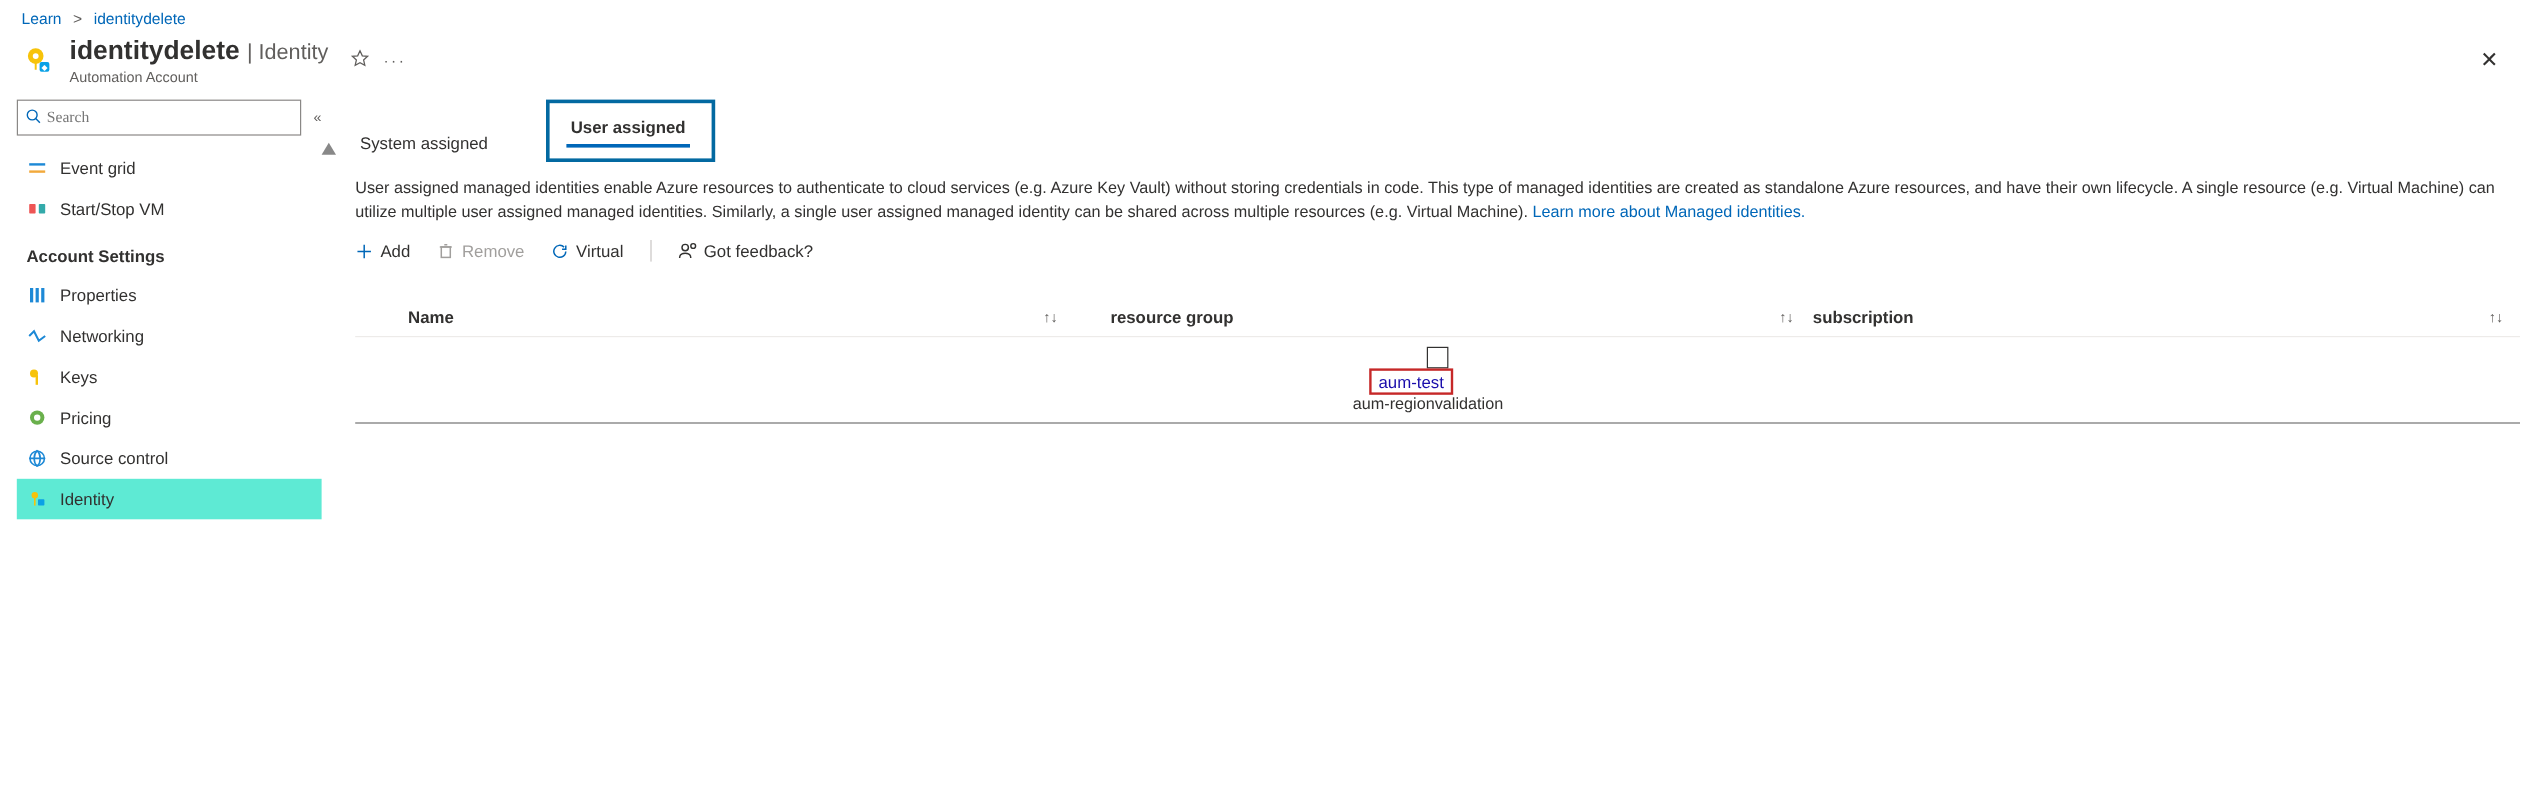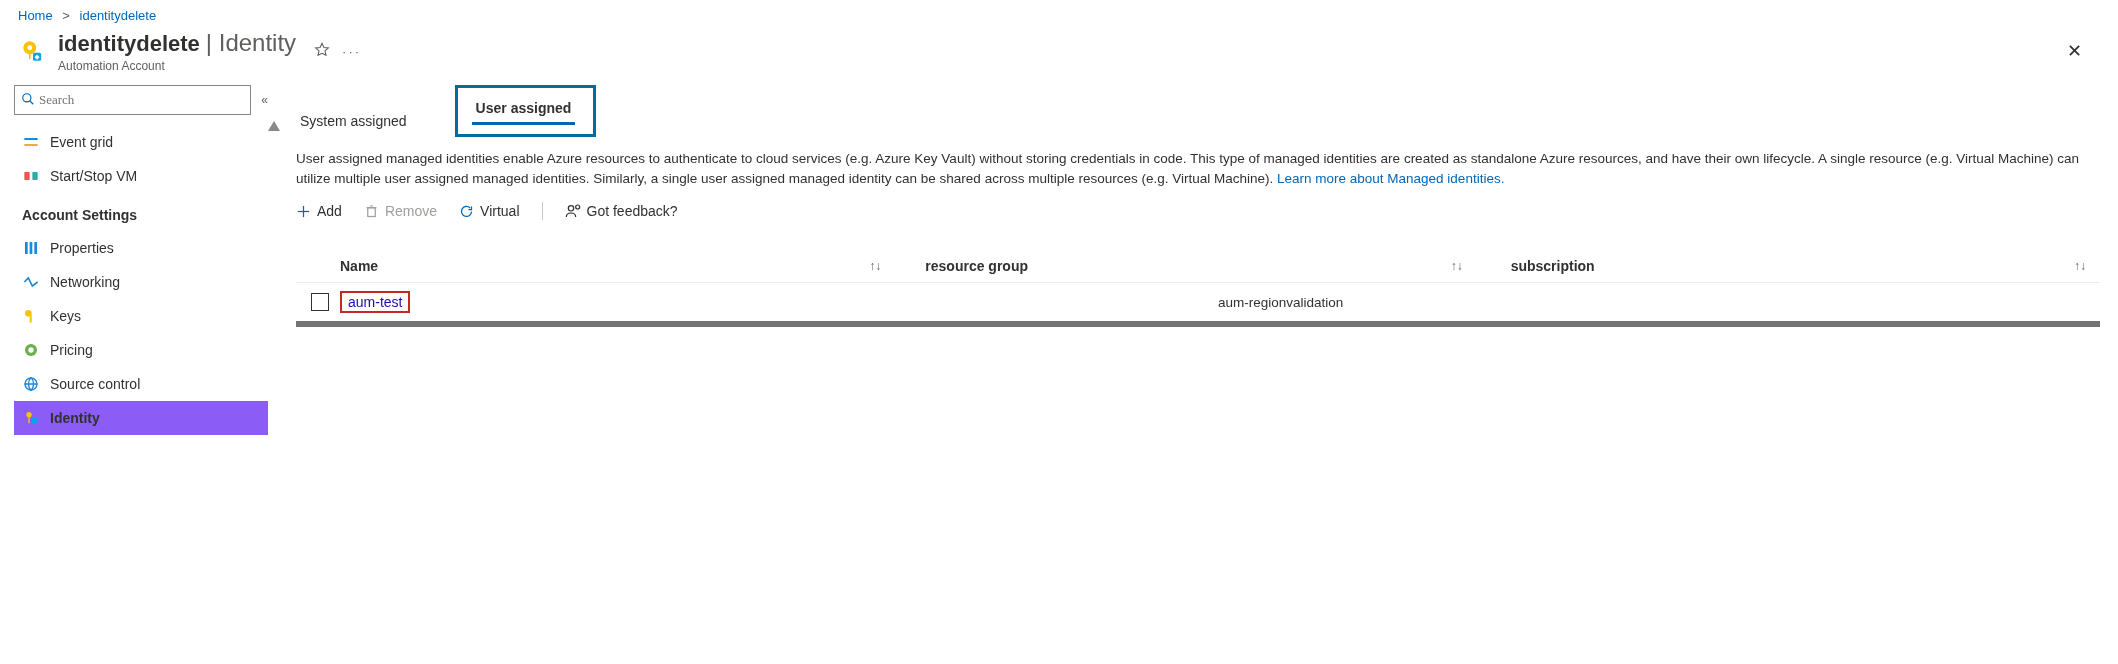--- a/index.html
+++ b/index.html
@@ -23,21 +23,21 @@
   .header-icon {
     width: 30px; height: 30px; margin-right: 10px;
     display:flex; align-items:center; justify-content:center;
   }
   .title-block { flex: 0 0 auto; }
   .title-line { display:flex; align-items:baseline; }
   .title-strong {
     font-size: 22px; font-weight: 600; color:#323130;
   }
   .title-light {
-    font-size: 24px; font-weight: 400; color:#605e5c; margin-left: 6px;
+    font-size: 18px; font-weight: 400; color:#605e5c; margin-left: 6px;
   }
   .title-sub {
     font-size: 12px; color:#605e5c; margin-top:2px;
   }
   .header-actions {
     display:flex; align-items:center; margin-left: 18px;
     color:#605e5c;
   }
   .header-actions > span { margin-right: 12px; cursor:pointer; }
   .close-x {
@@ -72,22 +72,21 @@
   }
   .nav .nav-item {
     display:flex; align-items:center;
     height:34px; padding: 0 8px;
     cursor:pointer;
     color:#323130;
     font-size: 14px;
   }
   .nav .nav-item .icon { width:18px; display:flex; justify-content:center; margin-right:10px;}
   .nav .nav-item.selected {
-    background:#8b5cf6;
-    font-weight:bold;
+    background:#5eead4;
   }
   .nav .section-label {
     font-size:14px; font-weight:600; color:#323130;
     padding: 14px 8px 8px;
   }
   .main {
     flex:1; padding: 0 18px;
   }
   .tabs {
     display:flex; align-items:flex-end;
@@ -145,41 +144,42 @@
     display:flex; align-items:center;
     padding: 8px 4px;
   }
   .thead {
     border-bottom:1px solid #edebe9;
     font-weight:600;
     font-size:14px;
   }
   .col-check { width:40px; display:flex; justify-content:center;}
   .col-name { flex: 1 1 28%; display:flex; align-items:center; justify-content:space-between; padding-right: 44px;}
-  .col-rg   { flex: 1 1 28%; display:flex; align-items:center; justify-content:space-between; padding-right: 48px;}
+  .col-rg   { flex: 1 1 28%; display:flex; align-items:center; justify-content:space-between; padding-right: 16px;}
   .col-sub  { flex: 1 1 28%; display:flex; align-items:center; justify-content:space-between; padding-right: 10px; gap: 32px;}
   .sort-icon { color:#605e5c; font-size:12px; }
   .trow {
-    border-bottom:6px solid #737373;
+    border-bottom:1px solid #737373;
     font-size:14px;
+    flex-direction:column;
   }
   .checkbox {
     width:18px; height:18px; border:1px solid #323130; background:#fff;
   }
   .link-cell a {
     color:#1a0dab; text-decoration:none;
     border:2px solid #c62828; padding: 1px 6px;
   }
   .mono { font-family: inherit; font-size:13.5px; color:#323130; }
 </style>
 </head>
 <body>
 
 <div class="breadcrumb">
-  <a>Home</a>
+  <a>Learn</a>
   <span class="sep">&gt;</span>
   <a>identitydelete</a>
 </div>
 
 <div class="header-row">
   <div class="header-icon">
     <svg width="26" height="26" viewBox="0 0 32 32">
       <circle cx="12" cy="12" r="8" fill="#f7c30a"></circle>
       <rect x="11" y="18" width="2" height="8" fill="#f7c30a"></rect>
       <circle cx="12" cy="12" r="3" fill="#fff"></circle>

